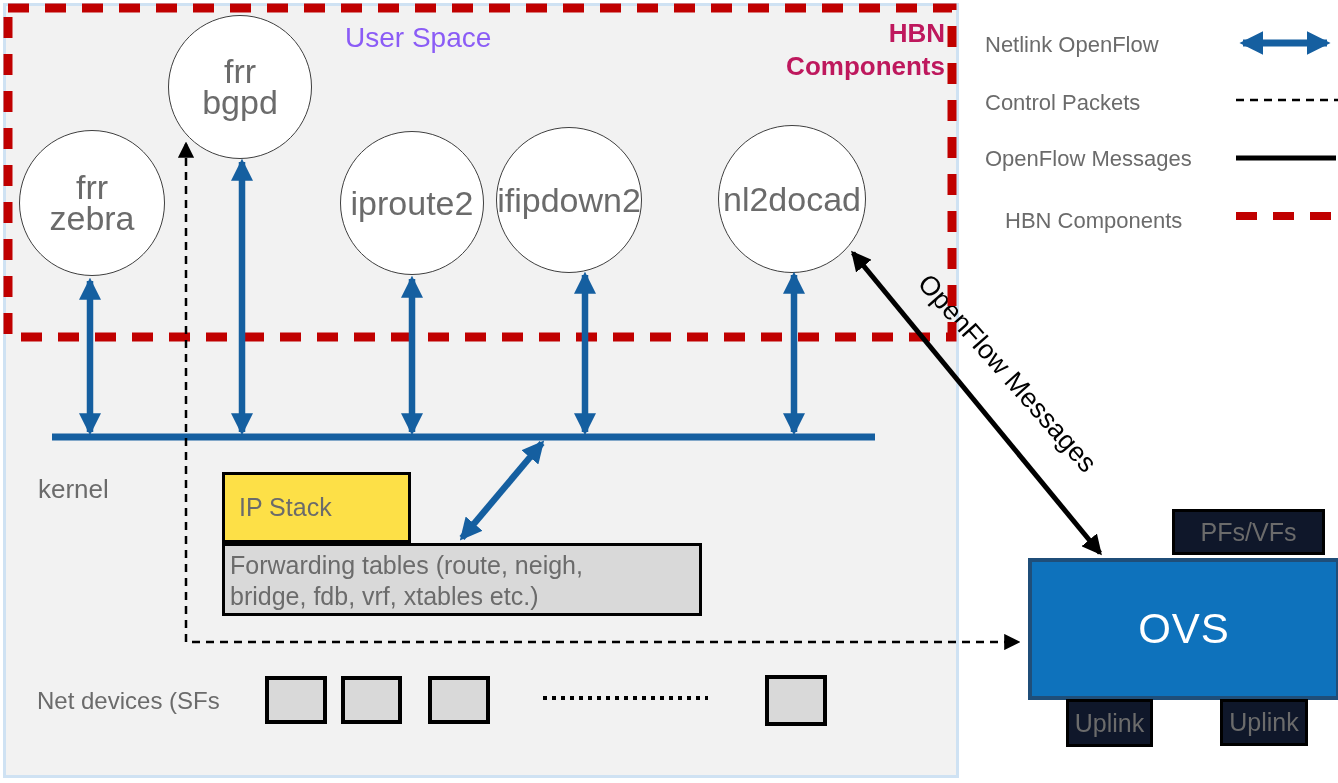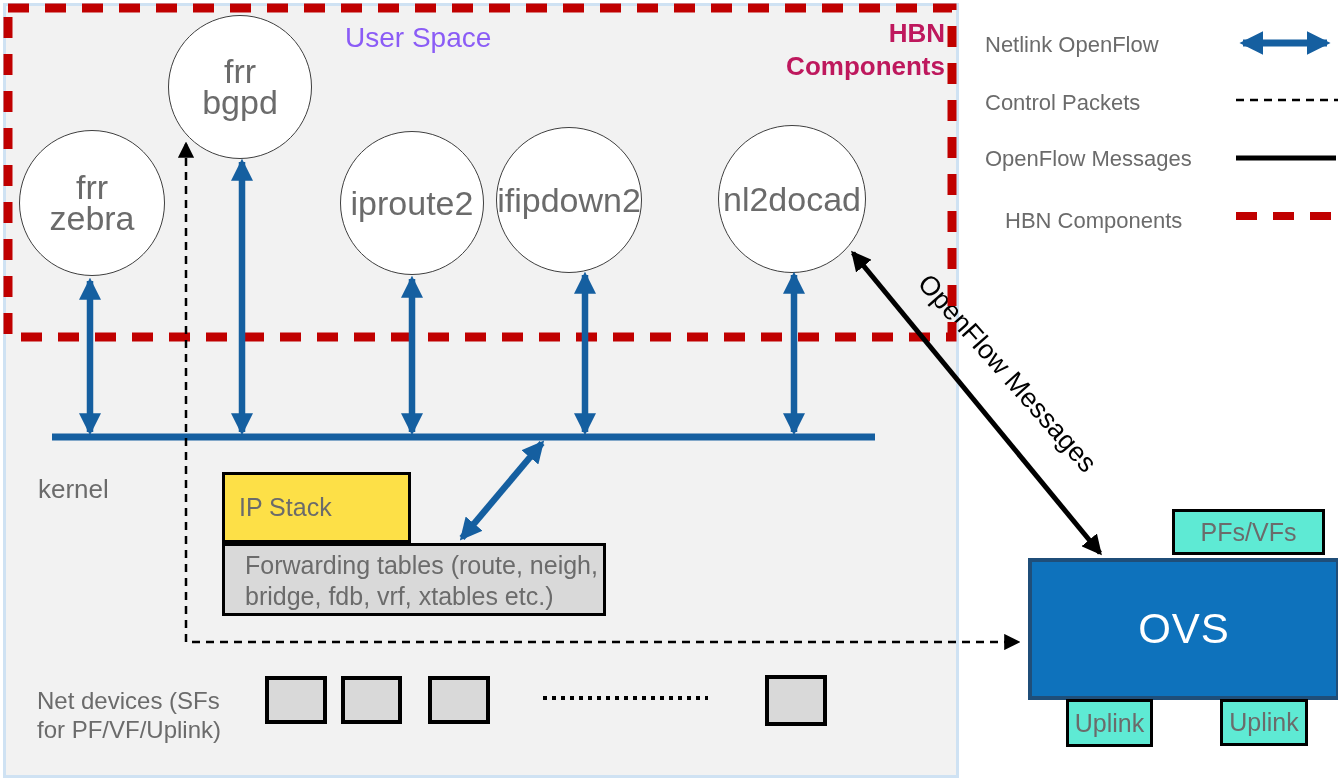--- a/index.html
+++ b/index.html
@@ -37,40 +37,40 @@
                font-size:26px; line-height:33px; color:#be185d; z-index:10; }
   #kernel-label { left:38px; top:474px; font-size:26px; z-index:10; }
 
   #ip-stack-box {
     left:222px; top:472px; width:189px; height:71px;
     background:#fde047; border:3px solid #000;
     display:flex; align-items:center; padding-left:14px;
     font-size:25px; z-index:10;
   }
   #forwarding-box {
-    left:222px; top:543px; width:384px; height:73px;
+    left:222px; top:543px; width:480px; height:73px;
     background:#d9d9d9; border:3px solid #000;
-    padding:4px 0 0 20px; font-size:25px; line-height:31px; z-index:9;
+    padding:4px 0 0 5px; font-size:25px; line-height:31px; z-index:9;
   }
   #net-devices-label { left:37px; top:686px; font-size:24px; line-height:29px; z-index:10; }
 
   .sf-box { background:#d9d9d9; border:4px solid #000; z-index:10; }
   #sf-box-1 { left:265px; top:676px; width:62px; height:48px; }
   #sf-box-2 { left:341px; top:676px; width:61px; height:48px; }
   #sf-box-3 { left:428px; top:676px; width:62px; height:48px; }
   #sf-box-4 { left:765px; top:675px; width:62px; height:51px; }
 
   #ovs-box {
     left:1028px; top:558px; width:312px; height:142px;
     background:#0e72bc; border:4px solid #1f4e79;
     display:flex; align-items:center; justify-content:center;
     color:#ffffff; font-size:42px; letter-spacing:1px; z-index:10;
   }
   .port-box {
-    background:#5eead4; border:3px solid #000;
+    background:#0f172a; border:3px solid #000;
     display:flex; align-items:center; justify-content:center;
     font-size:25px; color:#6b6b6b; z-index:11;
   }
   #pfs-vfs-box    { left:1172px; top:509px; width:153px; height:46px; }
   #uplink-left-box  { left:1066px; top:699px; width:87px; height:48px; }
   #uplink-right-box { left:1220px; top:699px; width:88px; height:47px; }
 
   .legend-label { left:985px; font-size:22px; color:#6b6b6b; z-index:10; }
   #legend-label-0 { top:32px; }
   #legend-label-1 { top:90px; }
@@ -119,21 +119,20 @@
   <div id="ip-stack-box" class="abs">
     <span>IP Stack</span>
   </div>
   <div id="forwarding-box" class="abs">
     <div>Forwarding tables (route, neigh,</div>
     <div>bridge, fdb, vrf, xtables etc.)</div>
   </div>
 
   <div id="net-devices-label" class="abs">
     <div>Net devices (SFs</div>
-    <div>for PF/VF/Uplink)</div>
   </div>
   <div id="sf-box-1" class="abs sf-box"></div>
   <div id="sf-box-2" class="abs sf-box"></div>
   <div id="sf-box-3" class="abs sf-box"></div>
   <div id="sf-box-4" class="abs sf-box"></div>
 
   <div id="ovs-box" class="abs">
     <span>OVS</span>
   </div>
   <div id="pfs-vfs-box" class="abs port-box">

